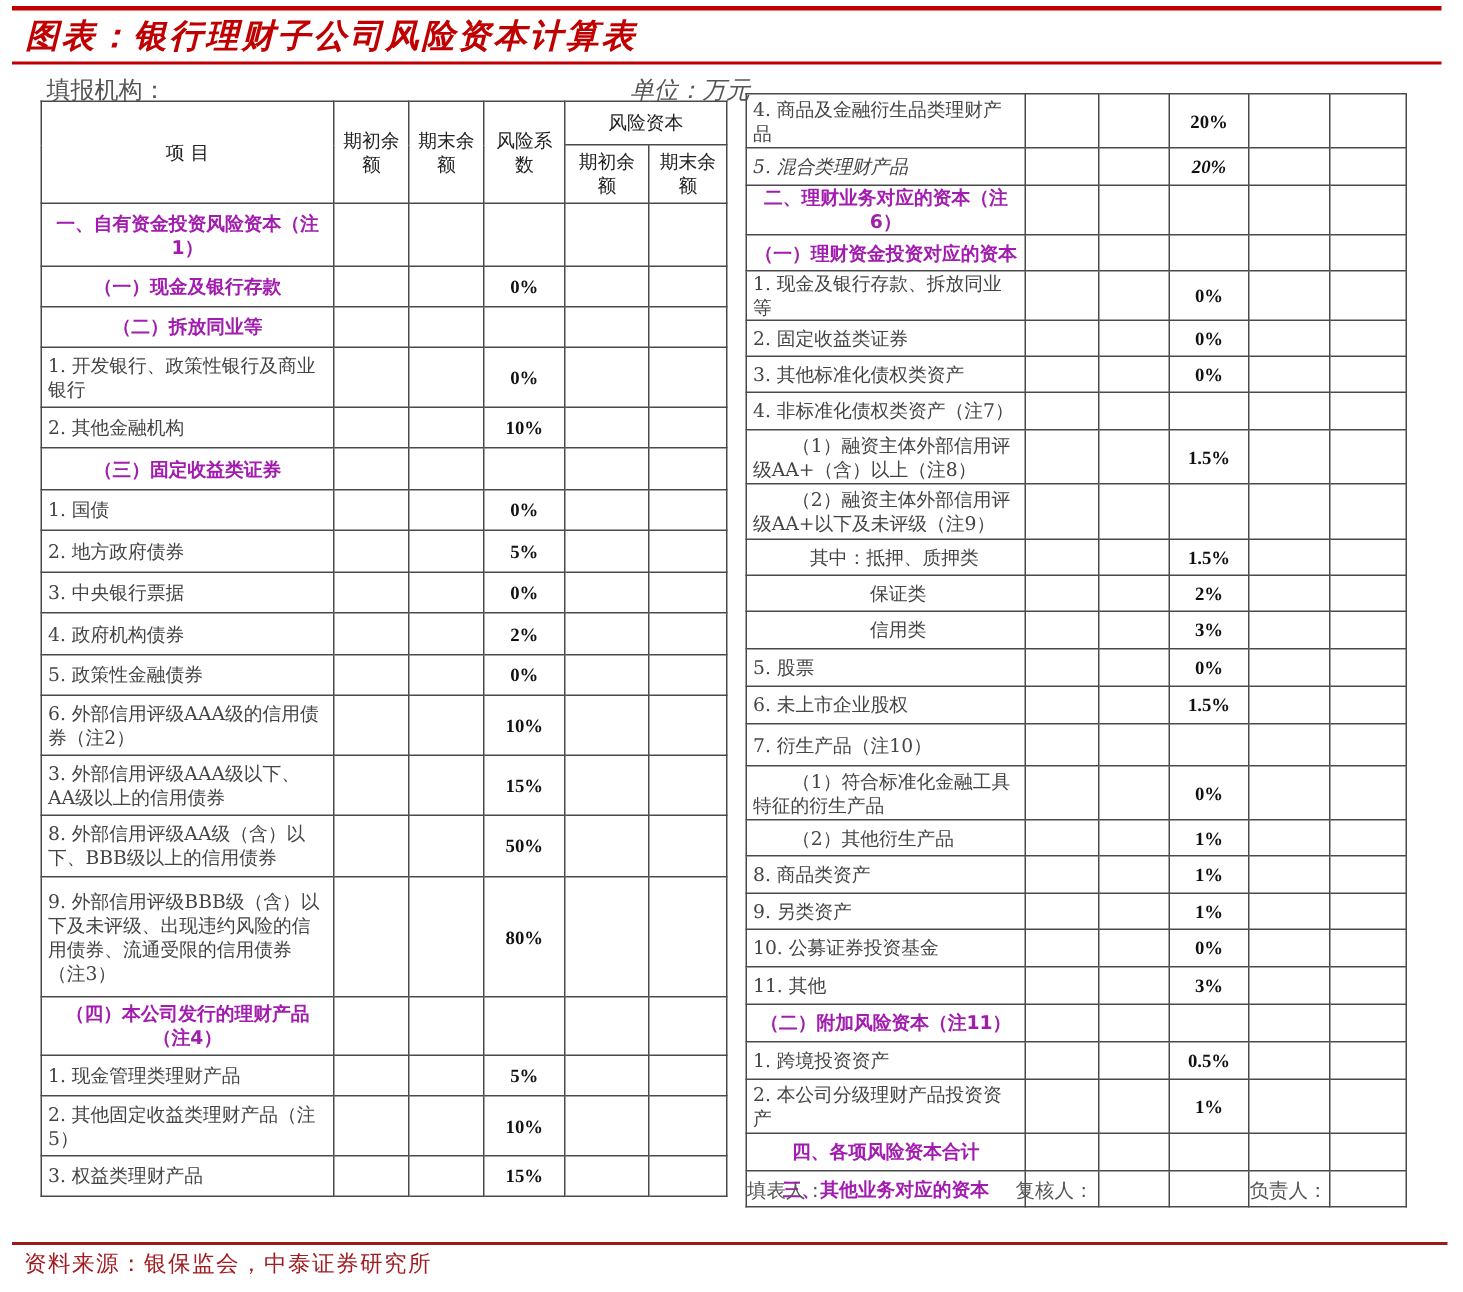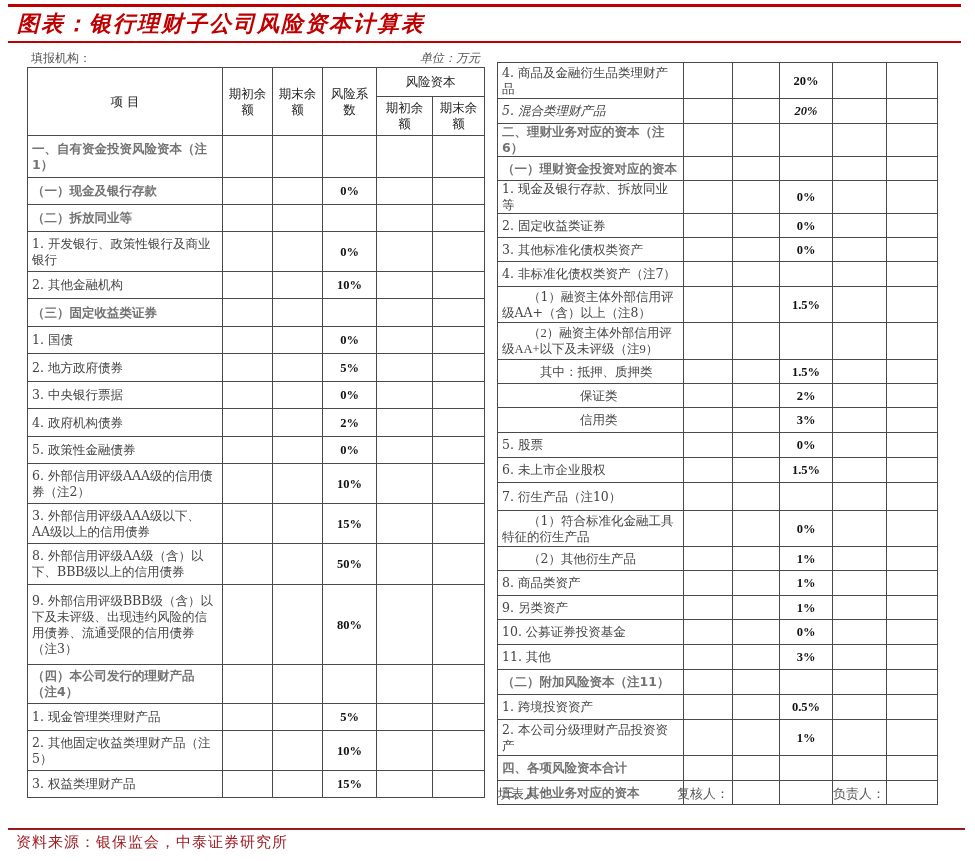--- a/index.html
+++ b/index.html
@@ -1,26 +1,26 @@
 <!DOCTYPE html>
 <html><head>
   <meta charset="utf-8">
   <style>
     html, body { margin: 0; padding: 0; background: #ffffff; }
     body { width: 975px; height: 861px; position: relative; overflow: hidden; font-family: "DejaVu Serif", "Liberation Serif", serif; color: #333; }
     .abs { position: absolute; }
     .red-line-top { left: 8px; top: 4px; width: 953px; height: 3px; background: #C00000; }
     .red-line-title { left: 8px; top: 41px; width: 953px; height: 2px; background: #C00000; }
     .title { left: 17px; top: 9px; font-family: "DejaVu Sans", "Liberation Sans", sans-serif; font-size: 22px; font-weight: bold; font-style: italic; color: #C00000; letter-spacing: 2px; white-space: nowrap; }
-    .meta { font-size: 12px; color: #555; white-space: nowrap; }
+    .meta { font-size: 16px; color: #555; white-space: nowrap; }
     .meta-italic { font-style: italic; }
     table.grid { position: absolute; border-collapse: collapse; table-layout: fixed; }
     table.grid td { border: 1px solid #4a4a4a; padding: 0 4px; font-size: 12.5px; line-height: 16px; vertical-align: middle; overflow: hidden; }
     td.item { text-align: left; color: #444; }
-    td.item.bold { font-family: "DejaVu Sans", "Liberation Sans", sans-serif; font-weight: bold; color: #737373; font-size: 12.5px; }
+    td.item.bold { font-family: "DejaVu Sans", "Liberation Sans", sans-serif; font-weight: bold; color: #a21caf; font-size: 12.5px; text-align: center; }
     td.coef { text-align: center; font-family: "Liberation Serif", "DejaVu Serif", serif; font-weight: bold; color: #111; font-size: 13.5px; }
     td.hdr { text-align: center; font-family: "DejaVu Sans", "Liberation Sans", sans-serif; color: #222; font-size: 13px; line-height: 18px; }
     .indent1 { padding-left: 30px !important; }
     .indent2 { padding-left: 42px !important; }
     .indent3 { padding-left: 82px !important; }
     .footer-line { left: 8px; top: 828px; width: 957px; height: 2px; background: #9B1B1B; }
     .source { left: 16px; top: 833px; font-size: 15px; color: #A01C22; white-space: nowrap; letter-spacing: 1px; }
     .sig { font-size: 13px; color: #555; white-space: nowrap; }
   </style>
 </head>
@@ -284,21 +284,21 @@
         <td></td>
       </tr>
     <tr style="height:36px;">
         <td class="item" style="text-indent:26px;">（1）融资主体外部信用评级AA+（含）以上（注8）</td>
         <td></td>
         <td></td>
         <td class="coef">1.5%</td>
         <td></td>
         <td></td>
       </tr>
-    <tr style="height:37px;font-family:Liberation Serif, serif;">
+    <tr style="height:37px;">
         <td class="item" style="text-indent:26px;">（2）融资主体外部信用评级AA+以下及未评级（注9）</td>
         <td></td>
         <td></td>
         <td class="coef"></td>
         <td></td>
         <td></td>
       </tr>
     <tr style="height:24px;">
         <td class="item indent2">其中：抵押、质押类</td>
         <td></td>

